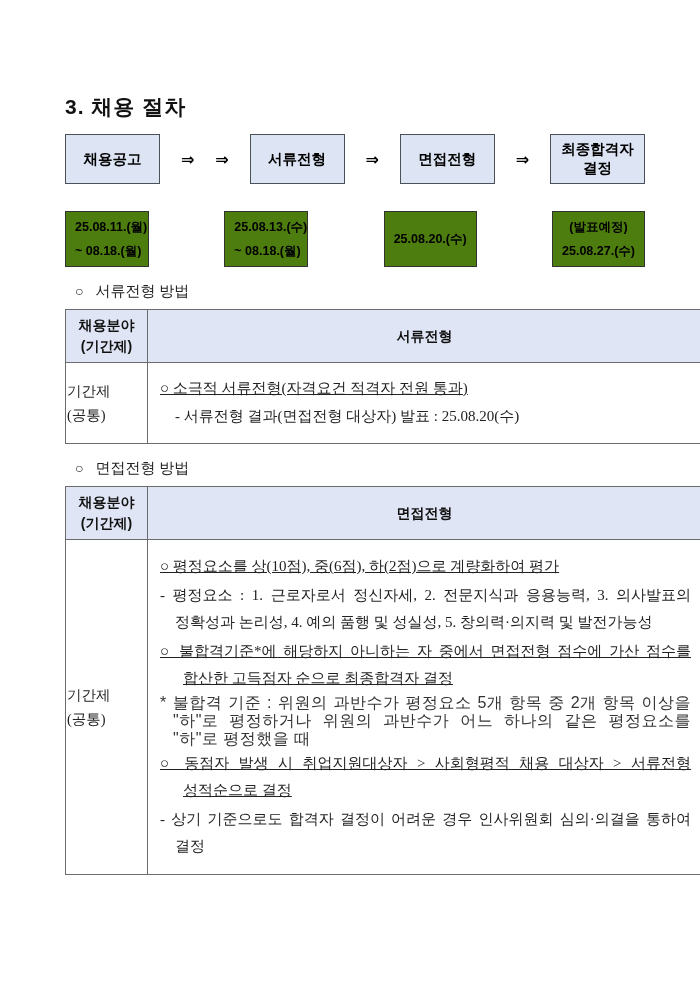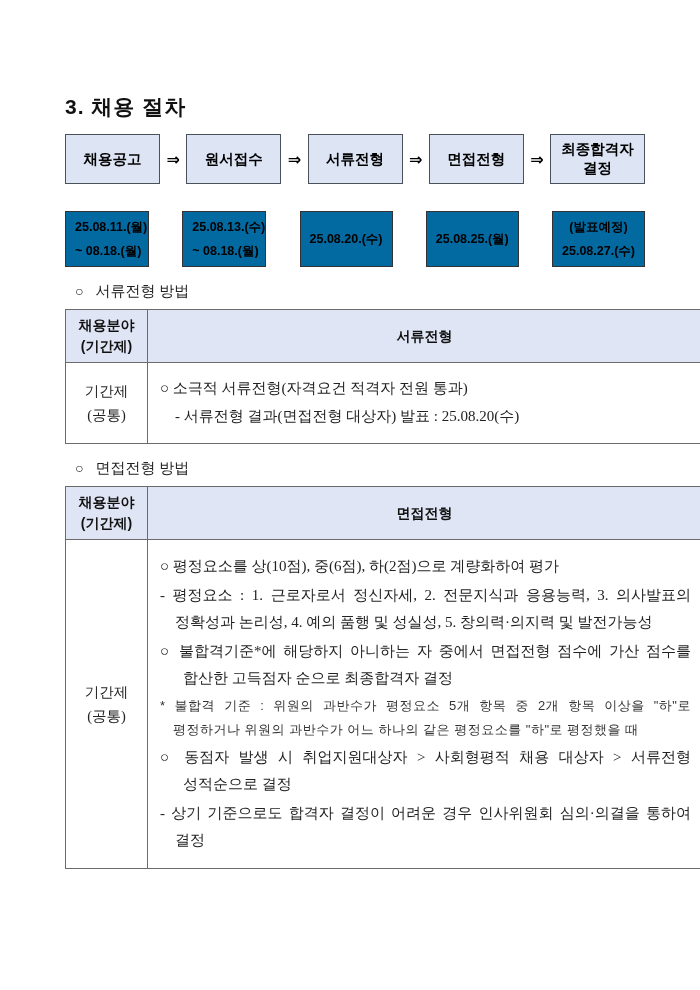--- a/index.html
+++ b/index.html
@@ -35,21 +35,21 @@
     white-space:pre-line;line-height:19px;color:#000;
   }
   .flow-arrow{
     font-family:"Liberation Sans","DejaVu Sans",sans-serif;
     font-weight:bold;font-size:16px;color:#000;
   }
 
   
   .date-row{display:flex;justify-content:space-between;width:580px;margin-top:27px;}
   .date-box{
-    width:93px;height:56px;background:#0369a1;
+    width:93px;height:56px;background:#4d7c0f;
     border:1.5px solid var(--date-border);box-sizing:border-box;
     display:flex;flex-direction:column;justify-content:center;
     font-family:"Liberation Sans","DejaVu Sans",sans-serif;
     font-weight:bold;font-size:12.5px;line-height:24px;
     text-align:center;white-space:pre-line;color:#000;
   }
   .date-box:nth-child(1),.date-box:nth-child(2){text-align:left;padding-left:9px;width:84px;}
 
   
   .section-heading{
@@ -62,64 +62,62 @@
   table.doc-table{border-collapse:collapse;width:637px;table-layout:fixed;}
   table.doc-table th,table.doc-table td{border:1px solid var(--table-border);}
   table.doc-table th{
     background:var(--header-fill);
     font-family:"Liberation Sans","DejaVu Sans",sans-serif;
     font-weight:bold;font-size:14px;text-align:center;
     white-space:pre-line;line-height:21px;padding:5px 2px;height:40px;color:#111;
   }
   th.col-label{width:77px;}
   td.row-label{
-    text-align:center;font-size:14.5px;line-height:24px;
+    text-align:left;font-size:14.5px;line-height:24px;
     white-space:pre-line;vertical-align:middle;color:#222;font-family:Liberation Serif, serif;
   }
   td.cell-content{padding:11px 10px 12px 12px;vertical-align:middle;}
   .line{
     font-size:15px;line-height:27px;margin:1px 0;
     text-align:justify;word-break:keep-all;color:#222;
   }
-  .line.bullet{padding-left:23px;text-indent:-23px;}
+  .line.bullet{padding-left:23px;text-indent:-23px;text-decoration:underline;}
   .line.sub{margin-left:15px;padding-left:15px;text-indent:-15px;}
   .line.note{
     margin-left:20px;padding-left:13px;text-indent:-13px;
     font-family:"Liberation Sans","DejaVu Sans",sans-serif;
-    font-size:13px;line-height:24px;letter-spacing:0.5px;color:#333;
+    font-size:16px;line-height:18px;letter-spacing:0.5px;color:#333;
   }
   #t2-content .line{margin:2px 0;}
 </style>
 </head>
 <body>
 
 <div class="page">
 
   <h1 class="doc-title">3. 채용 절차</h1>
 
   <div class="flow-row" id="flow-row">
       <div class="flow-box">채용공고</div>
       <div class="flow-arrow">⇒</div>
-      <div class="flow-box">원서접수</div>
       <div class="flow-arrow">⇒</div>
       <div class="flow-box">서류전형</div>
       <div class="flow-arrow">⇒</div>
       <div class="flow-box">면접전형</div>
       <div class="flow-arrow">⇒</div>
       <div class="flow-box">최종합격자
 결정</div>
     </div>
 
   <div class="date-row" id="date-row">
       <div class="date-box">25.08.11.(월)
 ~ 08.18.(월)</div>
       <div class="date-box">25.08.13.(수)
 ~ 08.18.(월)</div>
       <div class="date-box">25.08.20.(수)</div>
-      <div class="date-box">25.08.25.(월)</div>
       <div class="date-box">(발표예정)
 25.08.27.(수)</div>
     </div>
 
   <div class="section">
     <div class="section-heading">
       <span class="h-marker">○</span>
       <span>서류전형 방법</span>
     </div>
     <table class="doc-table">

